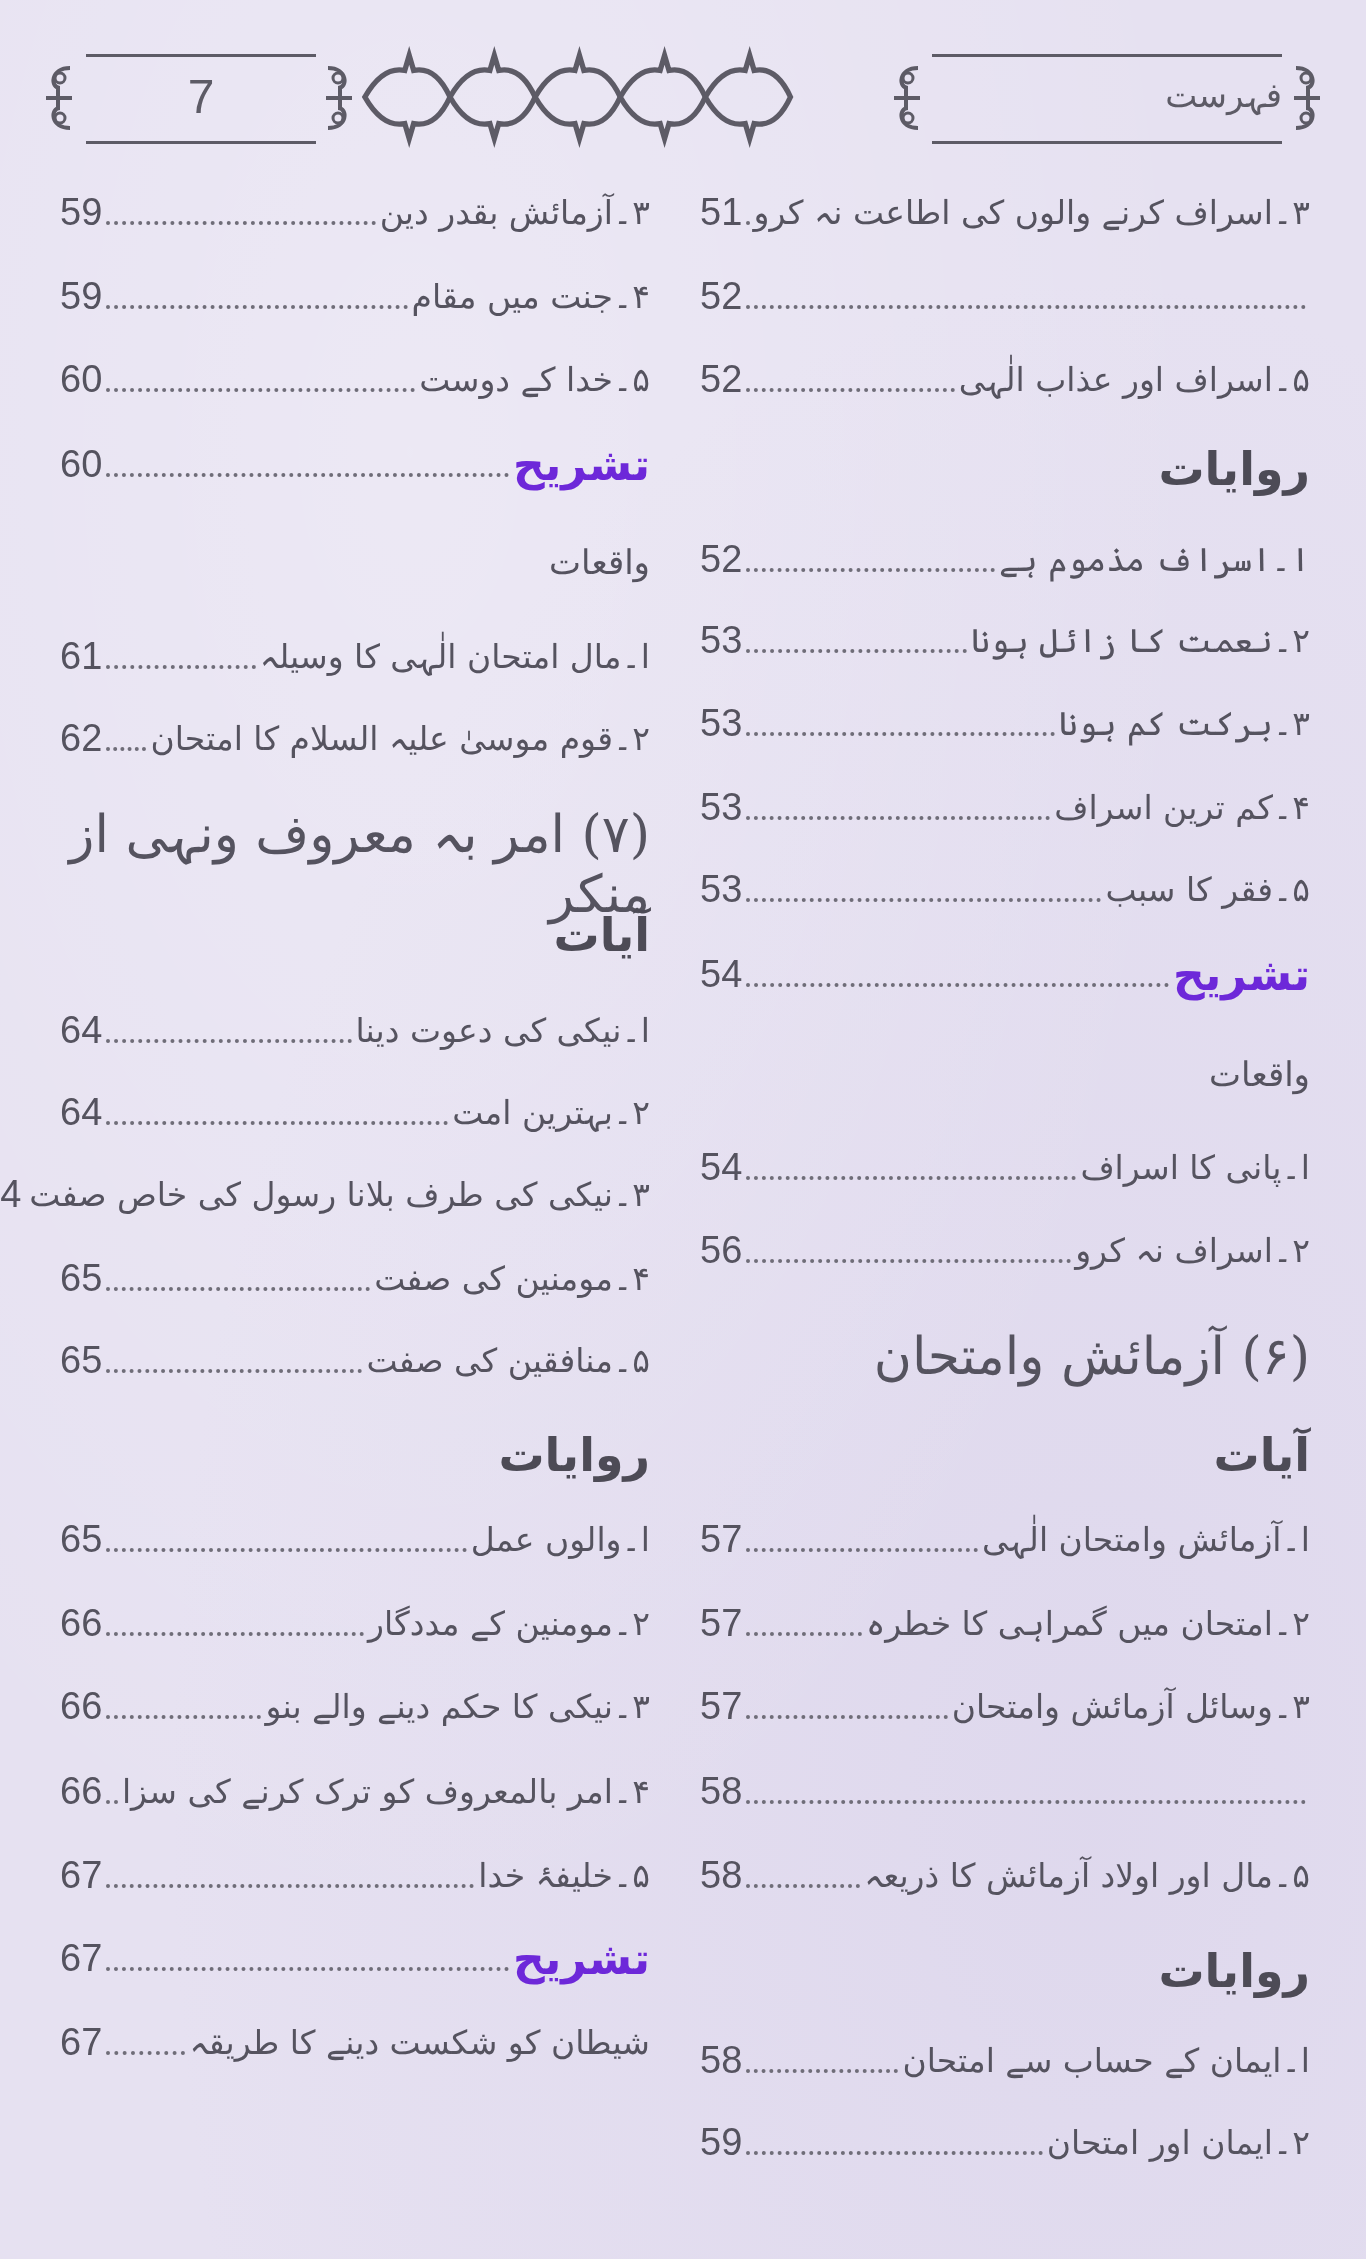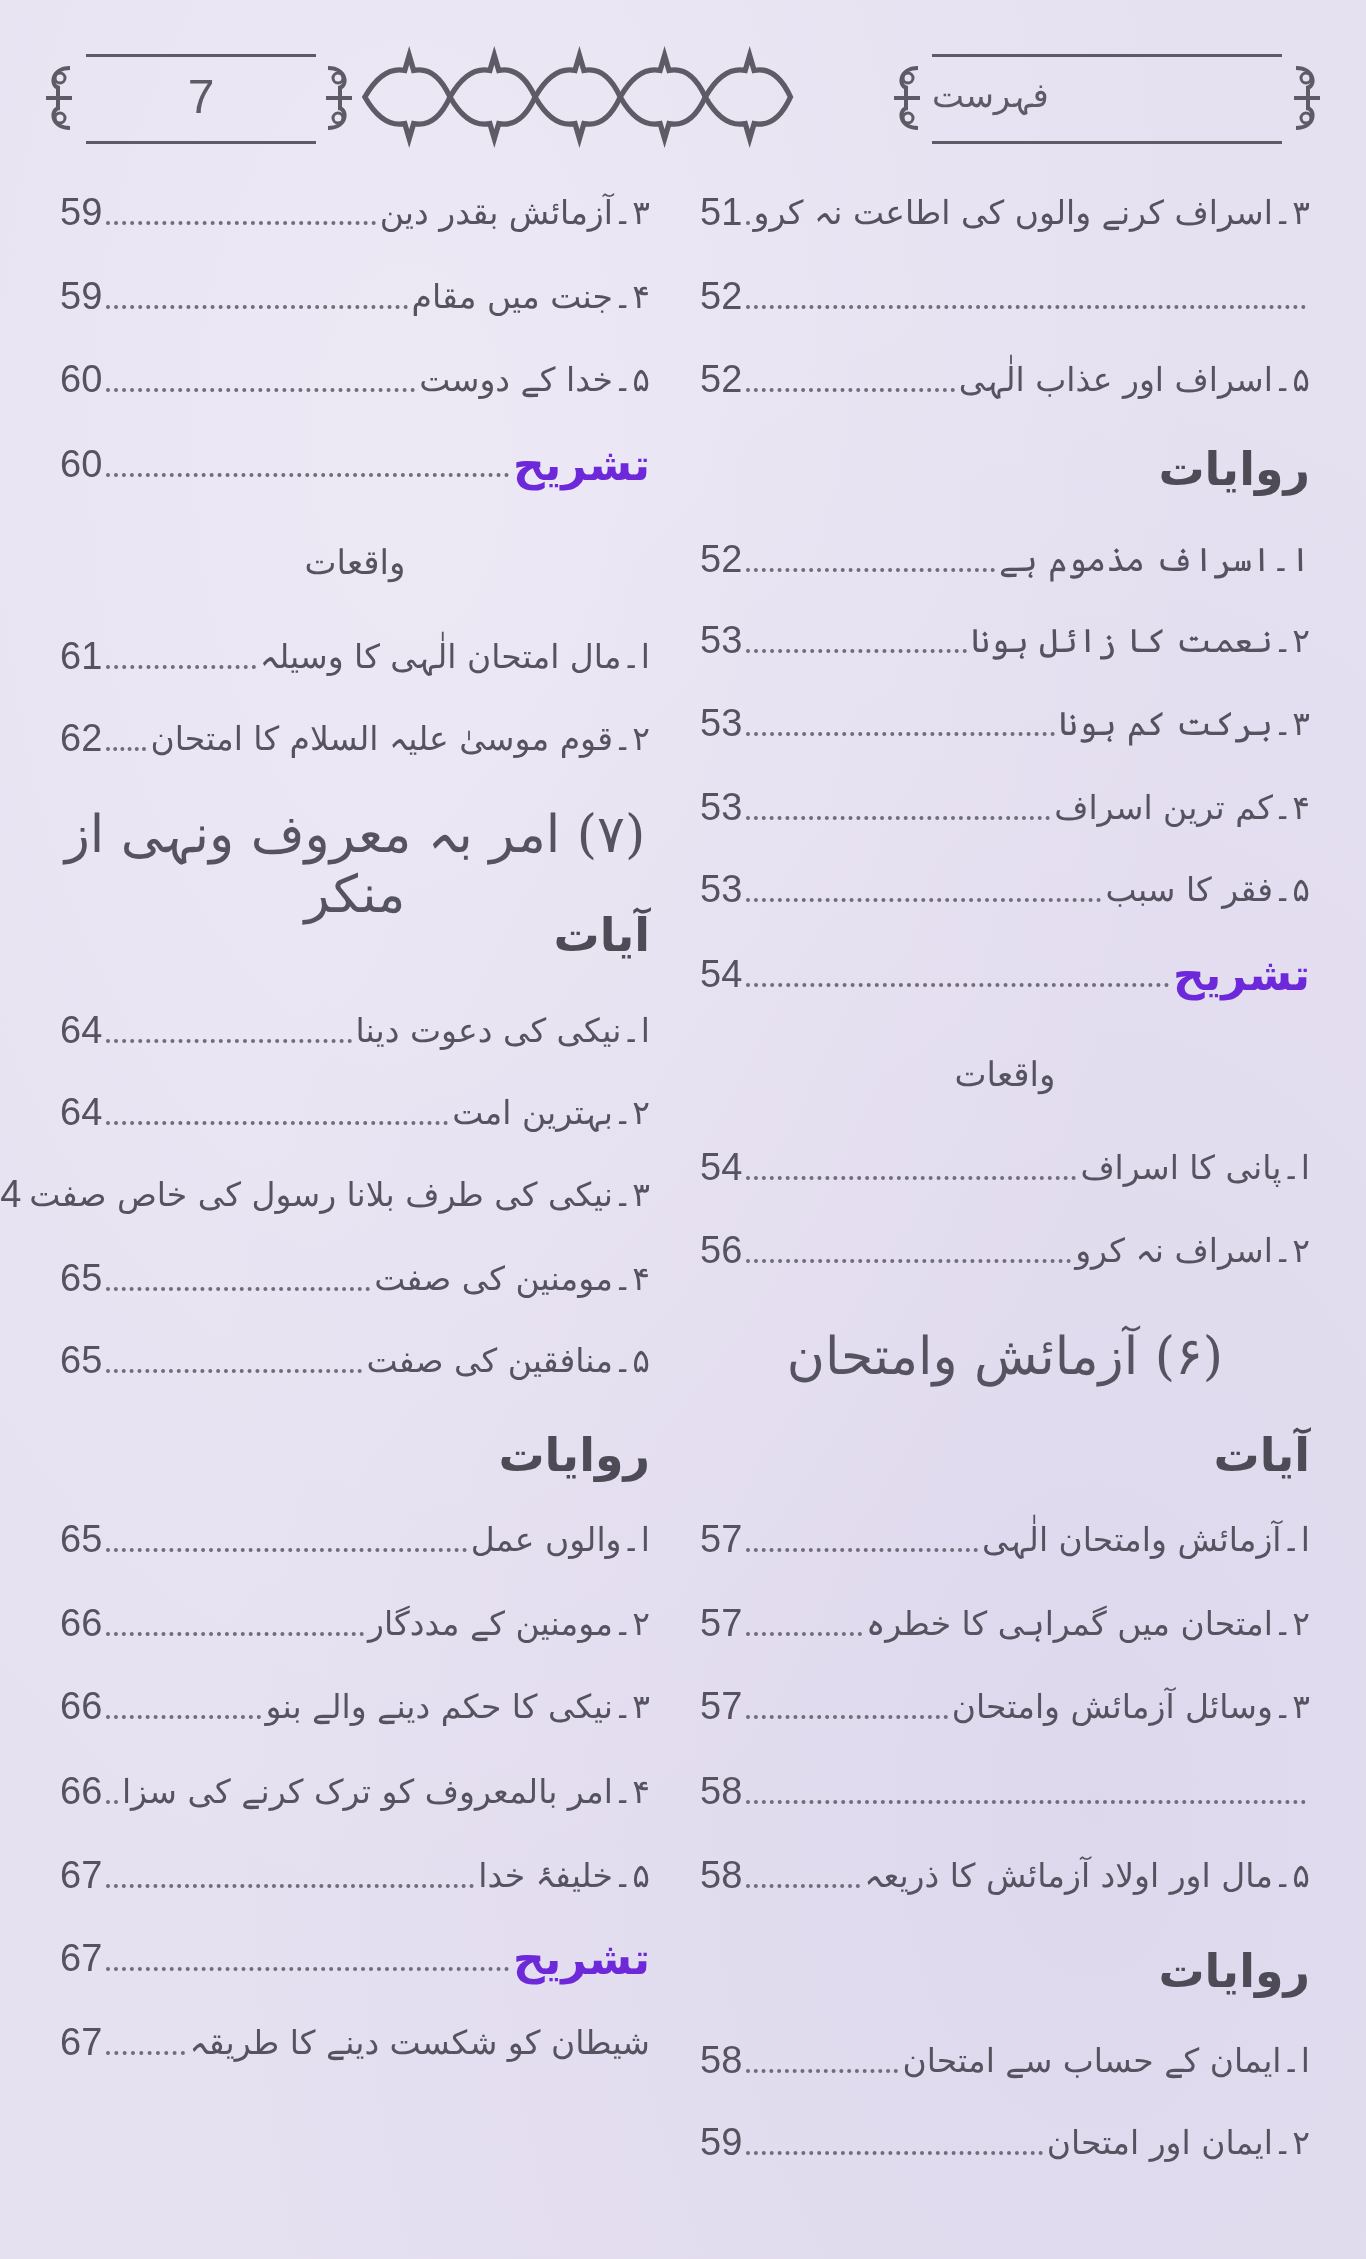--- a/index.html
+++ b/index.html
@@ -7,32 +7,32 @@
     width:1366px; height:2259px; position:relative; overflow:hidden;
     background:#e6e1f1;
     background-image: radial-gradient(ellipse at 30% 20%, rgba(255,255,255,0.25), transparent 60%),
                       radial-gradient(ellipse at 80% 80%, rgba(200,190,225,0.25), transparent 60%);
     color:#55535f;
     font-family:"DejaVu Sans", sans-serif;
   }
   .header { position:absolute; left:40px; top:42px; width:1290px; height:110px; }
   .frame-box { position:absolute; top:12px; height:84px; border-top:3px solid #5d5b66; border-bottom:3px solid #5d5b66; }
   .page-num { position:absolute; left:0; right:0; top:12px; text-align:center; font-family:"Liberation Sans", sans-serif; font-size:48px; color:#5d5b66; }
-  .header-title { position:absolute; left:0; right:0; top:18px; text-align:left; font-family:"DejaVu Serif", serif; font-size:34px; color:#5d5b66; direction:rtl; }
+  .header-title { position:absolute; left:0; right:0; top:18px; text-align:right; font-family:"DejaVu Serif", serif; font-size:34px; color:#5d5b66; direction:rtl; }
   .scroll { position:absolute; top:22px; width:36px; height:68px; }
   .chain { position:absolute; left:330px; top:0; width:600px; height:110px; }
   .col { position:absolute; top:0; height:2259px; }
   .col-left { left:60px; width:590px; }
   .col-right { left:700px; width:610px; }
   .row { position:absolute; left:0; right:0; height:56px; display:flex; align-items:center; direction:rtl; }
   .row .label { font-family:"DejaVu Serif", serif; font-size:33px; white-space:nowrap; color:#55535f; }
   .row .dots { flex:1; border-bottom:4px dotted #6f6d78; margin:0 4px; height:22px; }
   .row .page { font-family:"Liberation Sans", sans-serif; font-size:38px; color:#55535f; direction:ltr; }
   .heading-big .label { font-family:"DejaVu Sans", sans-serif; font-weight:bold; font-size:44px; color:#6d28d9; }
-  .heading-center { position:absolute; left:0; right:0; text-align:center; direction:rtl; font-family:"DejaVu Serif", serif; font-size:34px; color:#55535f; }
+  .heading-center { position:absolute; left:0; right:0; text-align:right; direction:rtl; font-family:"DejaVu Serif", serif; font-size:34px; color:#55535f; }
   .heading-section { font-size:52px; }
   .heading-solo { position:absolute; right:0; direction:rtl; font-family:"DejaVu Sans", sans-serif; font-weight:bold; font-size:46px; color:#4d4b56; }
 </style>
 </head>
 <body>
 
 <div class="header">
 
   <svg class="scroll" style="left:0;" viewBox="0 0 36 68">
     <path d="M30 4 C10 4 10 24 20 24 M30 64 C10 64 10 44 20 44 M6 34 L32 34 M18 24 L18 44" stroke="#5d5b66" stroke-width="4" fill="none"></path>

